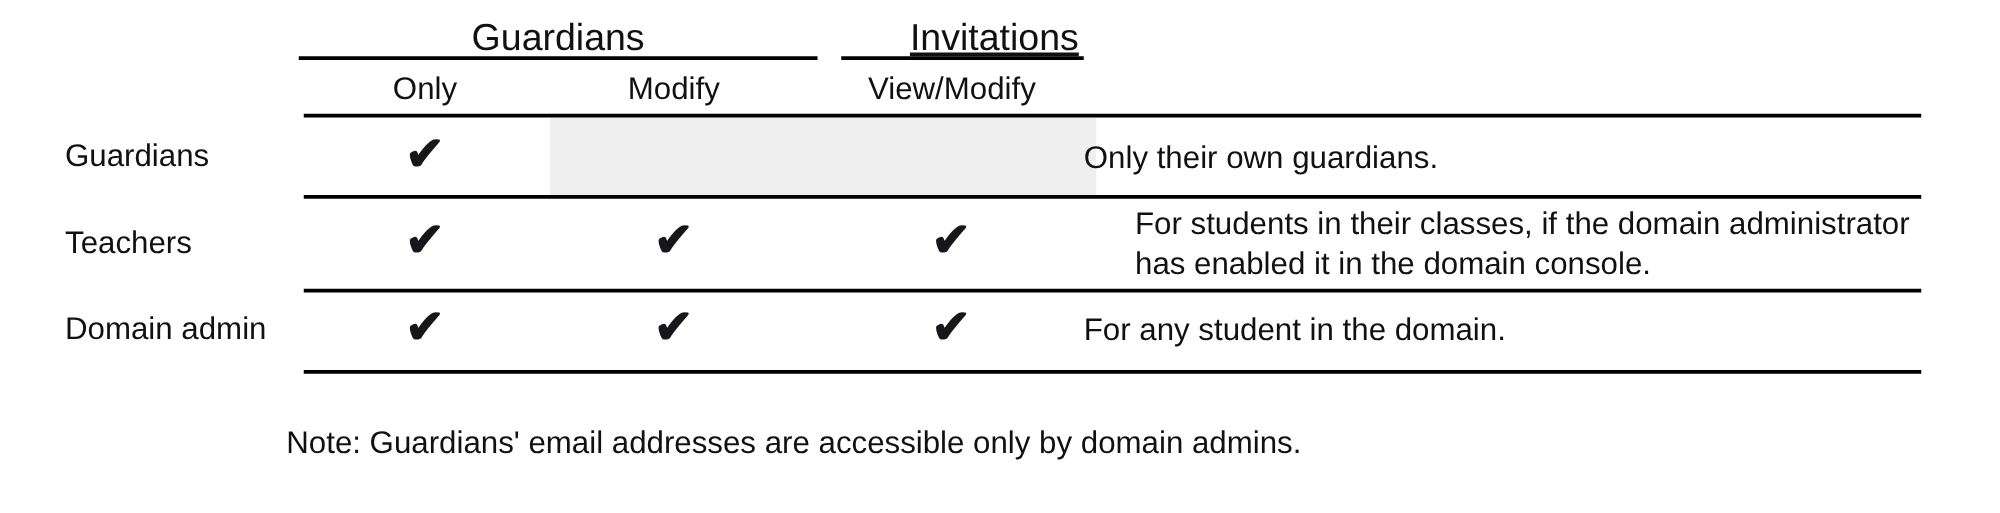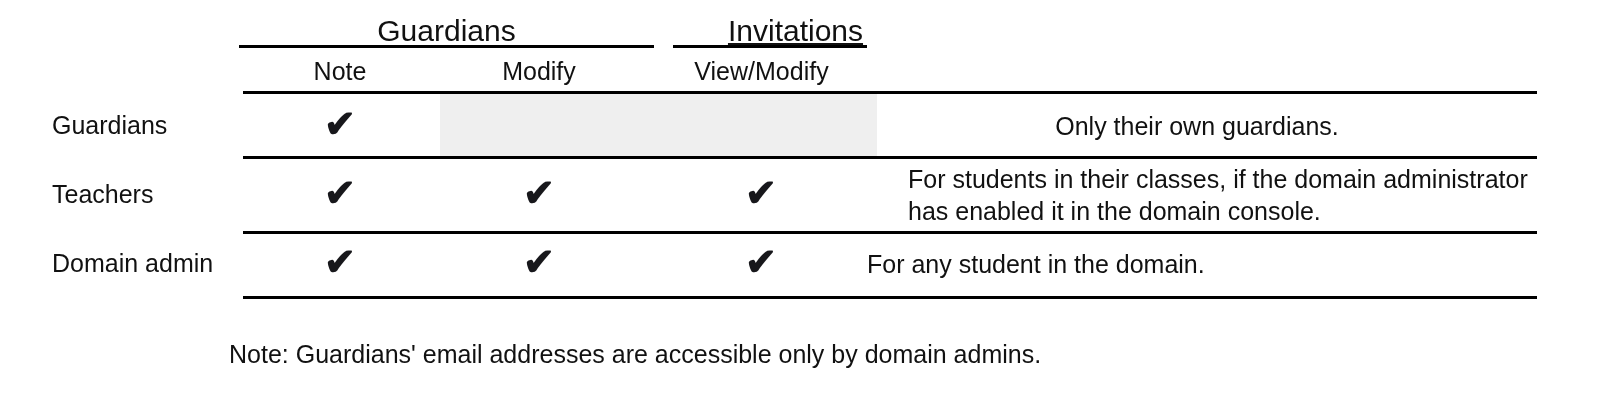--- a/index.html
+++ b/index.html
@@ -77,42 +77,42 @@
 
 <div class="sheet">
 
   <div class="txt group-head center" style="left:239px; width:415px; top:15px;">Guardians</div>
 
   <div class="txt group-head center" style="left:692px; width:207px; top:15px;text-decoration:underline;">Invitations</div>
 
   <div class="rule" style="left:239px; width:415px; top:45px;"></div>
   <div class="rule" style="left:673px; width:194px; top:45px;"></div>
 
-  <div class="txt col-head center" style="left:240px; width:200px; top:56px;">Note</div>
+  <div class="txt col-head center" style="left:240px; width:200px; top:56px;">Only</div>
 
   <div class="txt col-head center" style="left:440px; width:198px; top:56px;">Modify</div>
 
   <div class="txt col-head center" style="left:660px; width:203px; top:56px;">View/Modify</div>
 
   <div class="shade" style="left:440px; top:94px; width:437px; height:63px;"></div>
 
   <div class="rule" style="left:243px; width:1294px; top:91px;"></div>
   <div class="rule" style="left:243px; width:1294px; top:156px;"></div>
   <div class="rule" style="left:243px; width:1294px; top:231px;"></div>
   <div class="rule" style="left:243px; width:1294px; top:296px;"></div>
 
   <div class="txt row-label" style="left:52px; top:110px;">Guardians</div>
 
   <div class="check" style="left:310px; top:105px;">✔</div>
 
   <div class="check" style="left:509px; top:105px;"></div>
 
   <div class="check" style="left:731px; top:105px;"></div>
 
-  <div class="txt desc" style="left:867px; top:110px;text-align:center;">Only their own guardians.</div>
+  <div class="txt desc" style="left:867px; top:110px;">Only their own guardians.</div>
 
   <div class="txt row-label" style="left:52px; top:179px;">Teachers</div>
 
   <div class="check" style="left:310px; top:174px;">✔</div>
 
   <div class="check" style="left:509px; top:174px;">✔</div>
 
   <div class="check" style="left:731px; top:174px;">✔</div>
 
   <div class="txt desc" style="left:908px; top:163px;">For students in their classes, if the domain administrator has enabled it in the domain console.</div>

